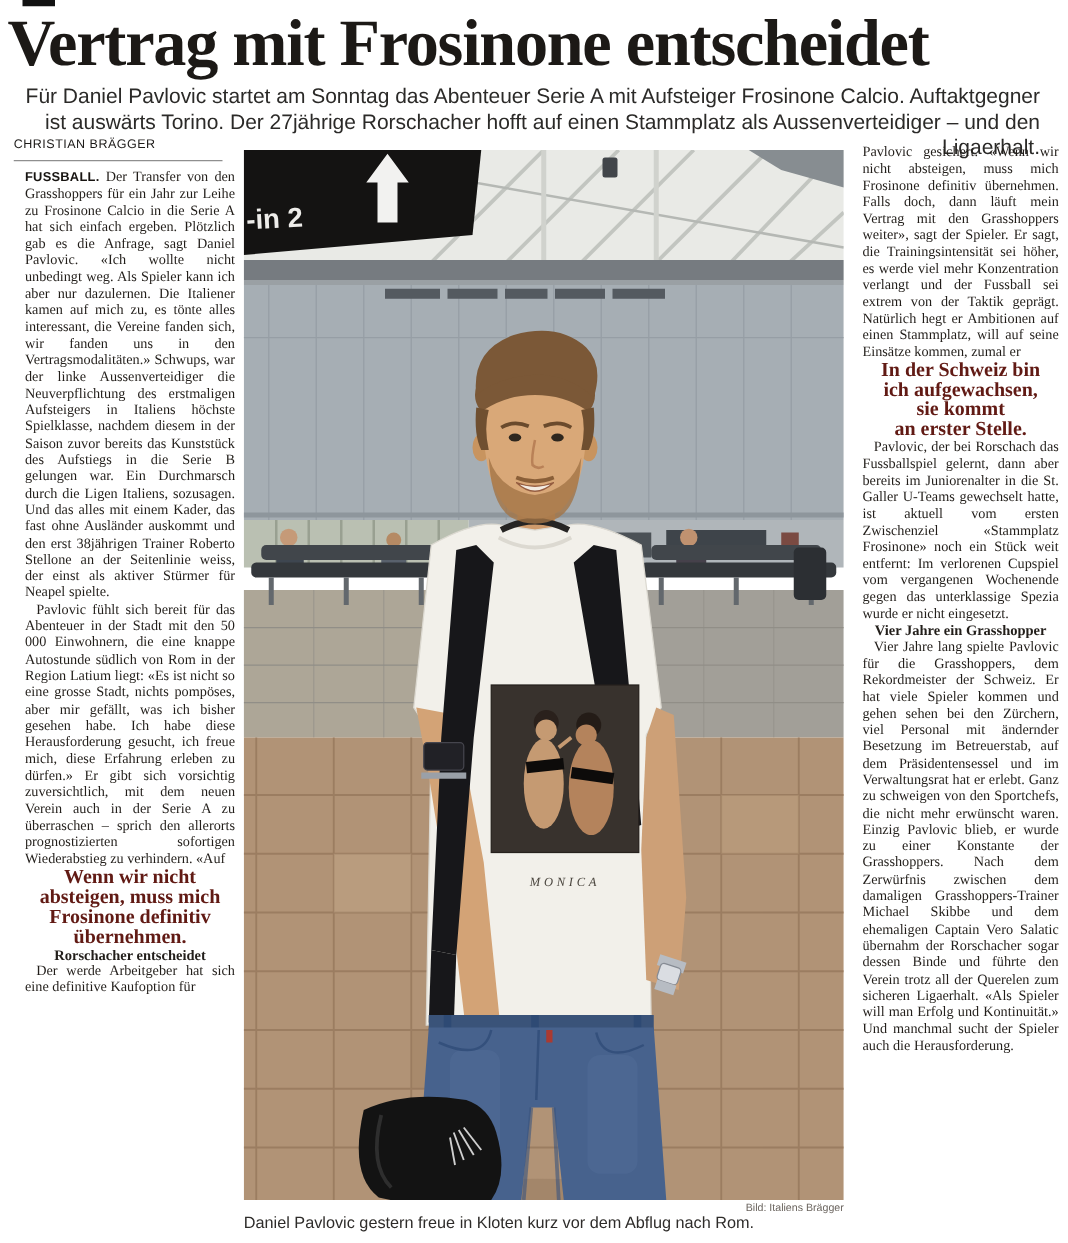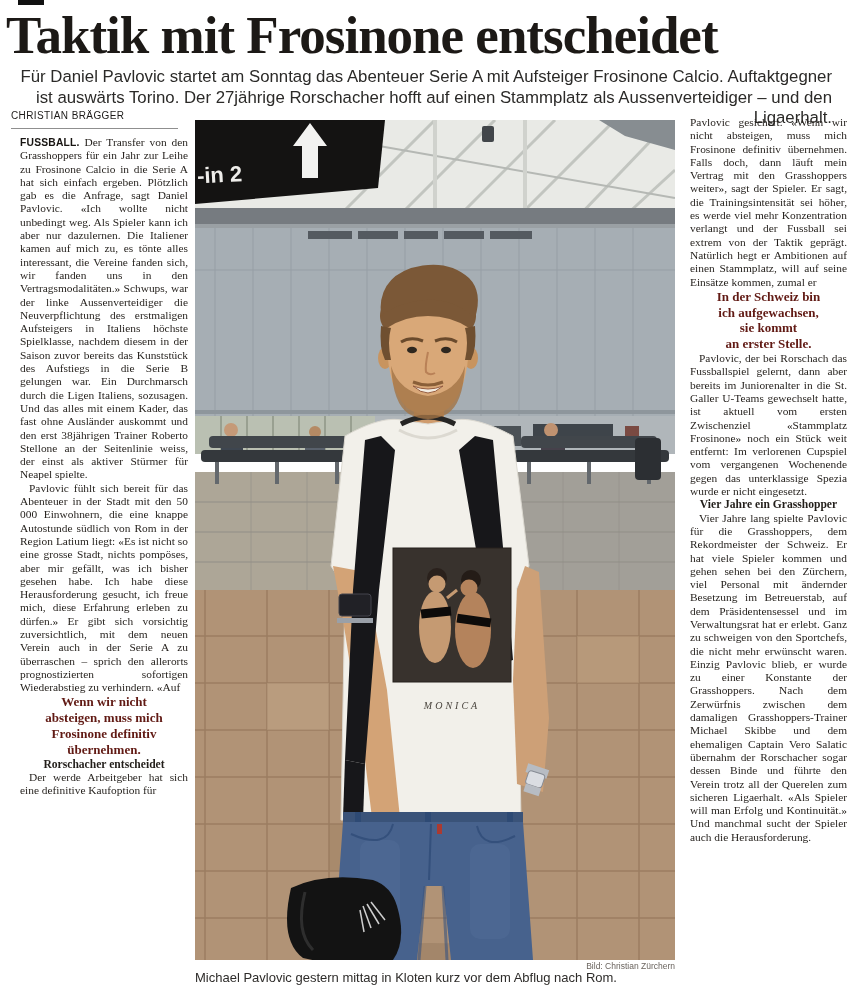--- a/index.html
+++ b/index.html
@@ -23,38 +23,38 @@
         border-top:1px solid #8f8f8f;}
   .col{position:absolute;overflow:hidden;font-size:11.4px;line-height:13.3px;
         text-align:justify;hyphens:auto;-webkit-hyphens:auto;}
   .col-left{left:20px;top:136px;width:168px;height:856px;}
   .col-right{left:690px;top:116px;width:157px;height:876px;}
   .col p{margin:0;}
   .col p.indent{text-indent:9px;}
   .kicker{font-family:"Liberation Sans",sans-serif;font-weight:700;font-size:10.3px;
         letter-spacing:.2px;color:#171411;}
   .subhead{font-weight:700;font-size:11.6px;margin:5px 0 2px 0;text-align:center;}
-  .pullquote{font-weight:700;font-size:13px;line-height:15.8px;text-align:center;
+  .pullquote{font-weight:700;font-size:16px;line-height:15.8px;text-align:center;
         color:var(--pull-quote);white-space:pre-line;margin:10px 0 27px 0;}
   .q-right{margin:13px 0 27px 0;}
   .photo{position:absolute;left:195px;top:120px;width:480px;height:840px;}
   .photo svg{display:block;}
   .credit{position:absolute;left:195px;top:961px;width:480px;margin:0;text-align:right;
         font-family:"Liberation Sans",sans-serif;font-size:8.5px;color:var(--credit-text);}
   .caption{position:absolute;left:195px;top:970px;width:480px;margin:0;
         font-family:"Liberation Sans",sans-serif;font-size:13px;color:var(--caption-text);}
 </style>
 </head>
 <body>
 
 <div class="page">
 
   <div class="top-mark"></div>
 
-  <h1 class="headline">Taktik mit Frosinone entscheidet</h1>
+  <h1 class="headline">Vertrag mit Frosinone entscheidet</h1>
 
   <p class="lead">Für Daniel Pavlovic startet am Sonntag das Abenteuer Serie A mit Aufsteiger Frosinone Calcio. Auftaktgegner ist auswärts Torino. Der 27jährige Rorschacher hofft auf einen Stammplatz als Aussenverteidiger – und den Ligaerhalt.</p>
 
   <p class="byline">CHRISTIAN BRÄGGER</p>
   <div class="byline-rule"></div>
 
   <div class="col col-left">
     <p><span class="kicker">FUSSBALL.</span> <span>Der Transfer von den Grasshoppers für ein Jahr zur Leihe zu Frosinone Calcio in die Serie A hat sich einfach ergeben. Plötzlich gab es die Anfrage, sagt Daniel Pavlovic. «Ich wollte nicht unbedingt weg. Als Spieler kann ich aber nur dazulernen. Die Italiener kamen auf mich zu, es tönte alles interessant, die Vereine fanden sich, wir fanden uns in den Vertragsmodalitäten.» Schwups, war der linke Aussenverteidiger die Neuverpflichtung des erstmaligen Aufsteigers in Italiens höchste Spielklasse, nachdem diesem in der Saison zuvor bereits das Kunststück des Aufstiegs in die Serie B gelungen war. Ein Durchmarsch durch die Ligen Italiens, sozusagen. Und das alles mit einem Kader, das fast ohne Ausländer auskommt und den erst 38jährigen Trainer Roberto Stellone an der Seitenlinie weiss, der einst als aktiver Stürmer für Neapel spielte.</span></p>
     <p class="indent">Pavlovic fühlt sich bereit für das Abenteuer in der Stadt mit den 50 000 Einwohnern, die eine knappe Autostunde südlich von Rom in der Region Latium liegt: «Es ist nicht so eine grosse Stadt, nichts pompöses, aber mir gefällt, was ich bisher gesehen habe. Ich habe diese Herausforderung gesucht, ich freue mich, diese Erfahrung erleben zu dürfen.» Er gibt sich vorsichtig zuversichtlich, mit dem neuen Verein auch in der Serie A zu überraschen – sprich den allerorts prognostizierten sofortigen Wiederabstieg zu verhindern. «Auf</p>
     <p class="pullquote">Wenn wir nicht
@@ -276,22 +276,22 @@
           <ellipse cx="251" cy="230" rx="5" ry="3.2" fill="#2e271f"></ellipse>
           <path d="M233,232 Q230,246 231,252 Q235,256 240,253" stroke="#b98157" stroke-width="2" fill="none"></path>
           <path d="M196,246 Q198,284 214,294 Q233,304 252,294 Q268,284 270,246 Q262,272 233,276 Q204,272 196,246 Z" fill="#a27446" opacity="0.8"></path>
           <path d="M218,262 Q233,268 248,262" stroke="#8a5f38" stroke-width="3" fill="none"></path>
           <path d="M218,266 Q233,280 248,266 Q233,272 218,266 Z" fill="#f3ece2" stroke="#955d40" stroke-width="1"></path>
         </g>
       </g>
     </svg>
   </figure>
 
-  <p class="credit">Bild: Christian Zürchern</p>
-  <p class="caption">Michael Pavlovic gestern mittag in Kloten kurz vor dem Abflug nach Rom.</p>
+  <p class="credit">Bild: Italiens Brägger</p>
+  <p class="caption">Daniel Pavlovic gestern freue in Kloten kurz vor dem Abflug nach Rom.</p>
 
   <div class="col col-right">
     <p>Pavlovic gesichert. «Wenn wir nicht absteigen, muss mich Frosinone definitiv übernehmen. Falls doch, dann läuft mein Vertrag mit den Grasshoppers weiter», sagt der Spieler. Er sagt, die Trainingsintensität sei höher, es werde viel mehr Konzentration verlangt und der Fussball sei extrem von der Taktik geprägt. Natürlich hegt er Ambitionen auf einen Stammplatz, will auf seine Einsätze kommen, zumal er</p>
     <p class="pullquote q-right">In der Schweiz bin
 ich aufgewachsen,
 sie kommt
 an erster Stelle.</p>
     <p class="indent">Pavlovic, der bei Rorschach das Fussballspiel gelernt, dann aber bereits im Juniorenalter in die St. Galler U-Teams gewechselt hatte, ist aktuell vom ersten Zwischenziel «Stammplatz Frosinone» noch ein Stück weit entfernt: Im verlorenen Cupspiel vom vergangenen Wochenende gegen das unterklassige Spezia wurde er nicht eingesetzt.</p>
     <p class="subhead">Vier Jahre ein Grasshopper</p>
     <p class="indent">Vier Jahre lang spielte Pavlovic für die Grasshoppers, dem Rekordmeister der Schweiz. Er hat viele Spieler kommen und gehen sehen bei den Zürchern, viel Personal mit ändernder Besetzung im Betreuerstab, auf dem Präsidentensessel und im Verwaltungsrat hat er erlebt. Ganz zu schweigen von den Sportchefs, die nicht mehr erwünscht waren. Einzig Pavlovic blieb, er wurde zu einer Konstante der Grasshoppers. Nach dem Zerwürfnis zwischen dem damaligen Grasshoppers-Trainer Michael Skibbe und dem ehemaligen Captain Vero Salatic übernahm der Rorschacher sogar dessen Binde und führte den Verein trotz all der Querelen zum sicheren Ligaerhalt. «Als Spieler will man Erfolg und Kontinuität.» Und manchmal sucht der Spieler auch die Herausforderung.</p>

